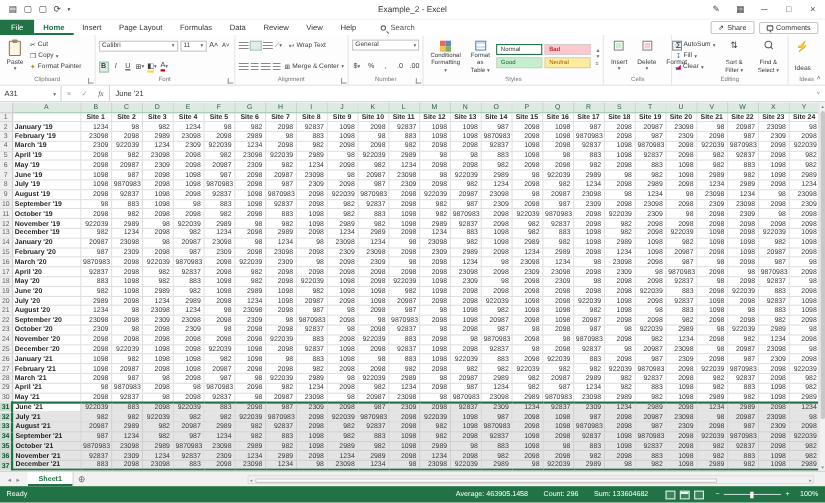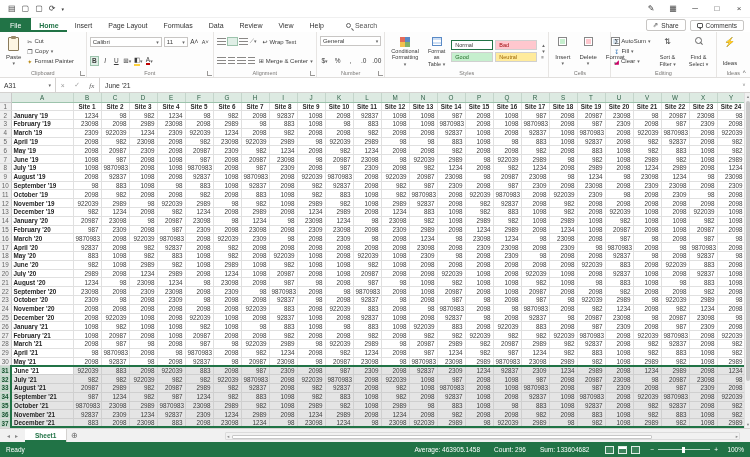--- a/index.html
+++ b/index.html
@@ -142,20 +142,21 @@
 <div class="app">
 
   <div class="titlebar">
     <div class="qat">
       <span>▤</span>
       <span>▢</span>
       <span>▢</span>
       <span>⟳</span>
       <span style="font-size:5px;">▾</span>
     </div>
+    <div class="win-title">Example_2 - Excel</div>
     <div class="winbtns">
       <div class="winbtn">✎</div>
       <div class="winbtn">▦</div>
       <div class="winbtn">─</div>
       <div class="winbtn">□</div>
       <div class="winbtn">×</div>
     </div>
   </div>
 
   <div class="tabrow">

